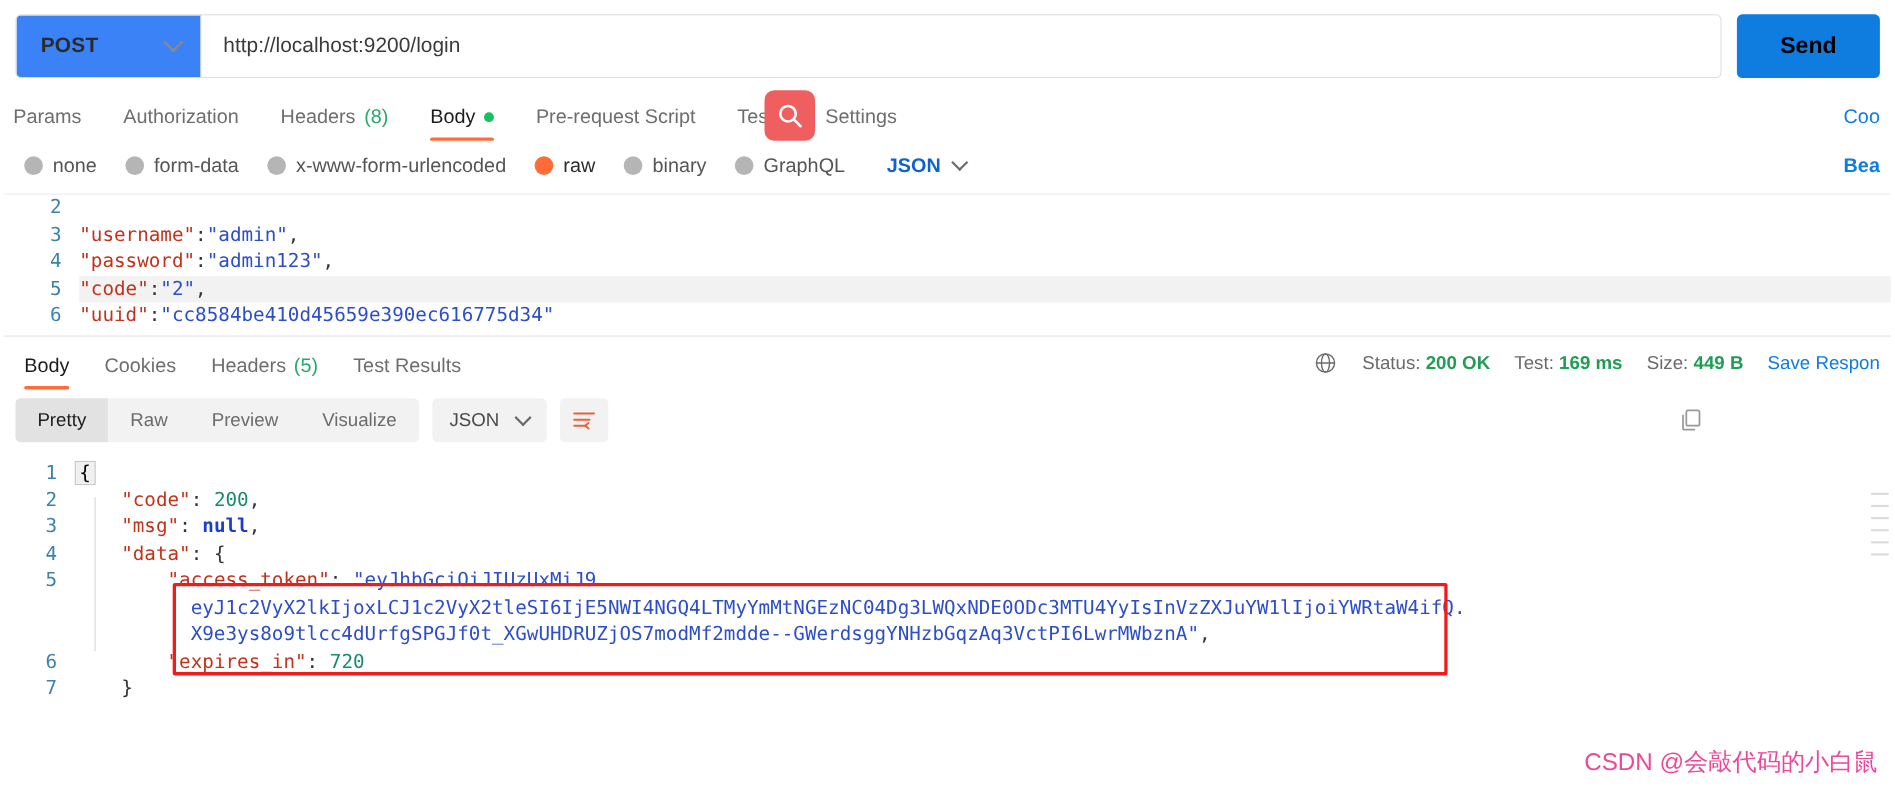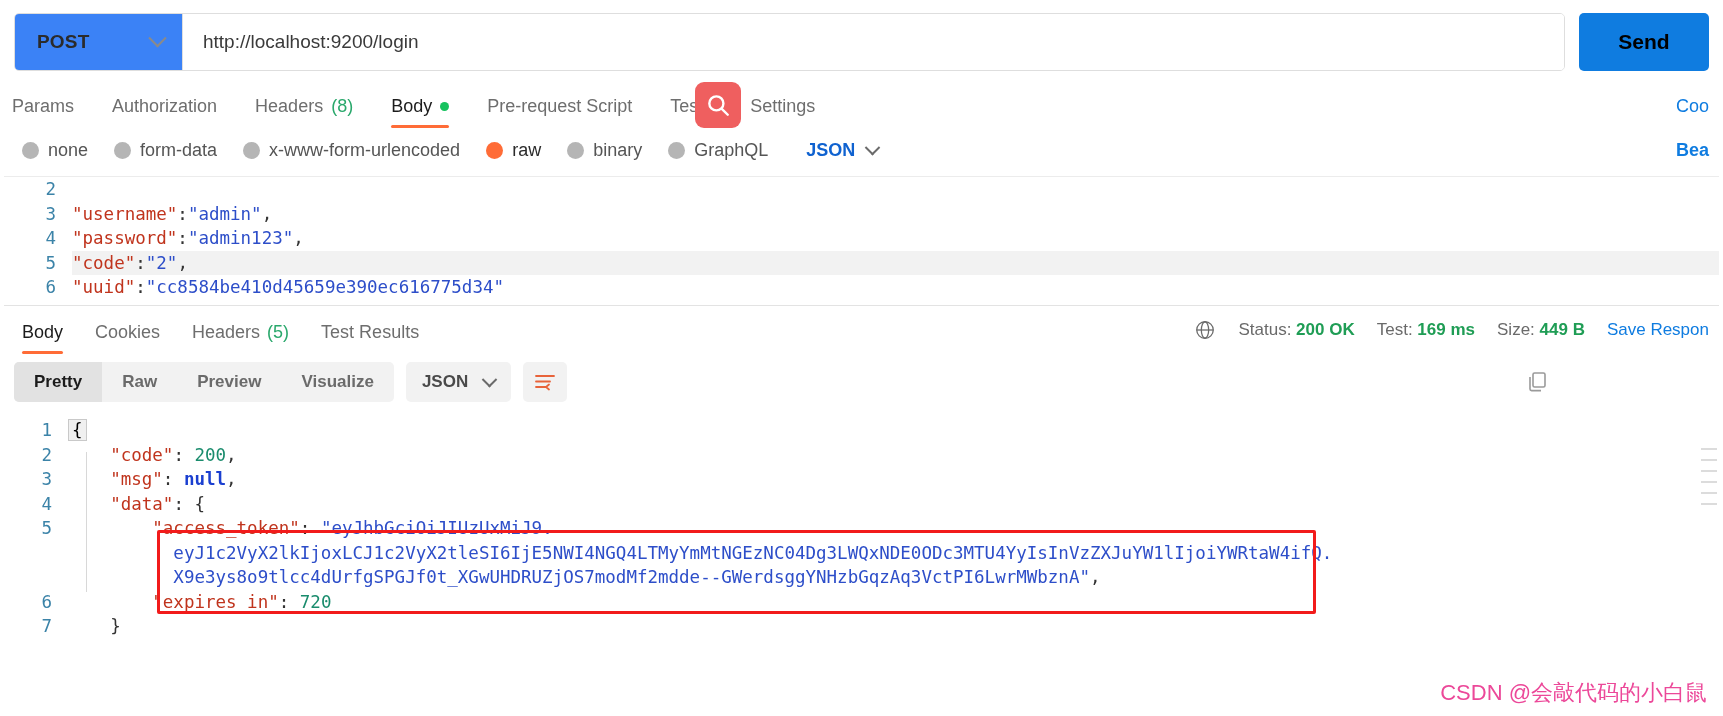--- a/index.html
+++ b/index.html
@@ -135,21 +135,21 @@
   .status-group { display: flex; align-items: center; gap: 22px; font-size: 17px; color: #6a6a6a; }
   .status-item .val { font-weight: 600; }
   .status-item .val.ok { color: #1f9d55; margin-top: 20px; }
   .status-item .val.num { color: #1f9d55; }
   .save-resp { color: #0f7ce0; font-size: 17px; cursor: pointer; white-space: nowrap; }
   .globe { width: 22px; height: 22px; }
 
   
   .resp-toolbar {
     display: flex; align-items: center; gap: 12px;
-    padding: 10px 14px 12px 14px; height: 58px; position: relative; font-weight: bold;
+    padding: 10px 14px 12px 14px; height: 58px; position: relative;
   }
   .seg {
     display: flex; background: #f2f2f2; border-radius: 5px; overflow: hidden; height: 40px;
   }
   .seg-item {
     display: flex; align-items: center; padding: 0 20px; font-size: 17px;
     color: #6b6b6b; cursor: pointer;
   }
   .seg-item.active { background: #e2e2e2; color: #1c1c1c; }
   .fmt-pick {

